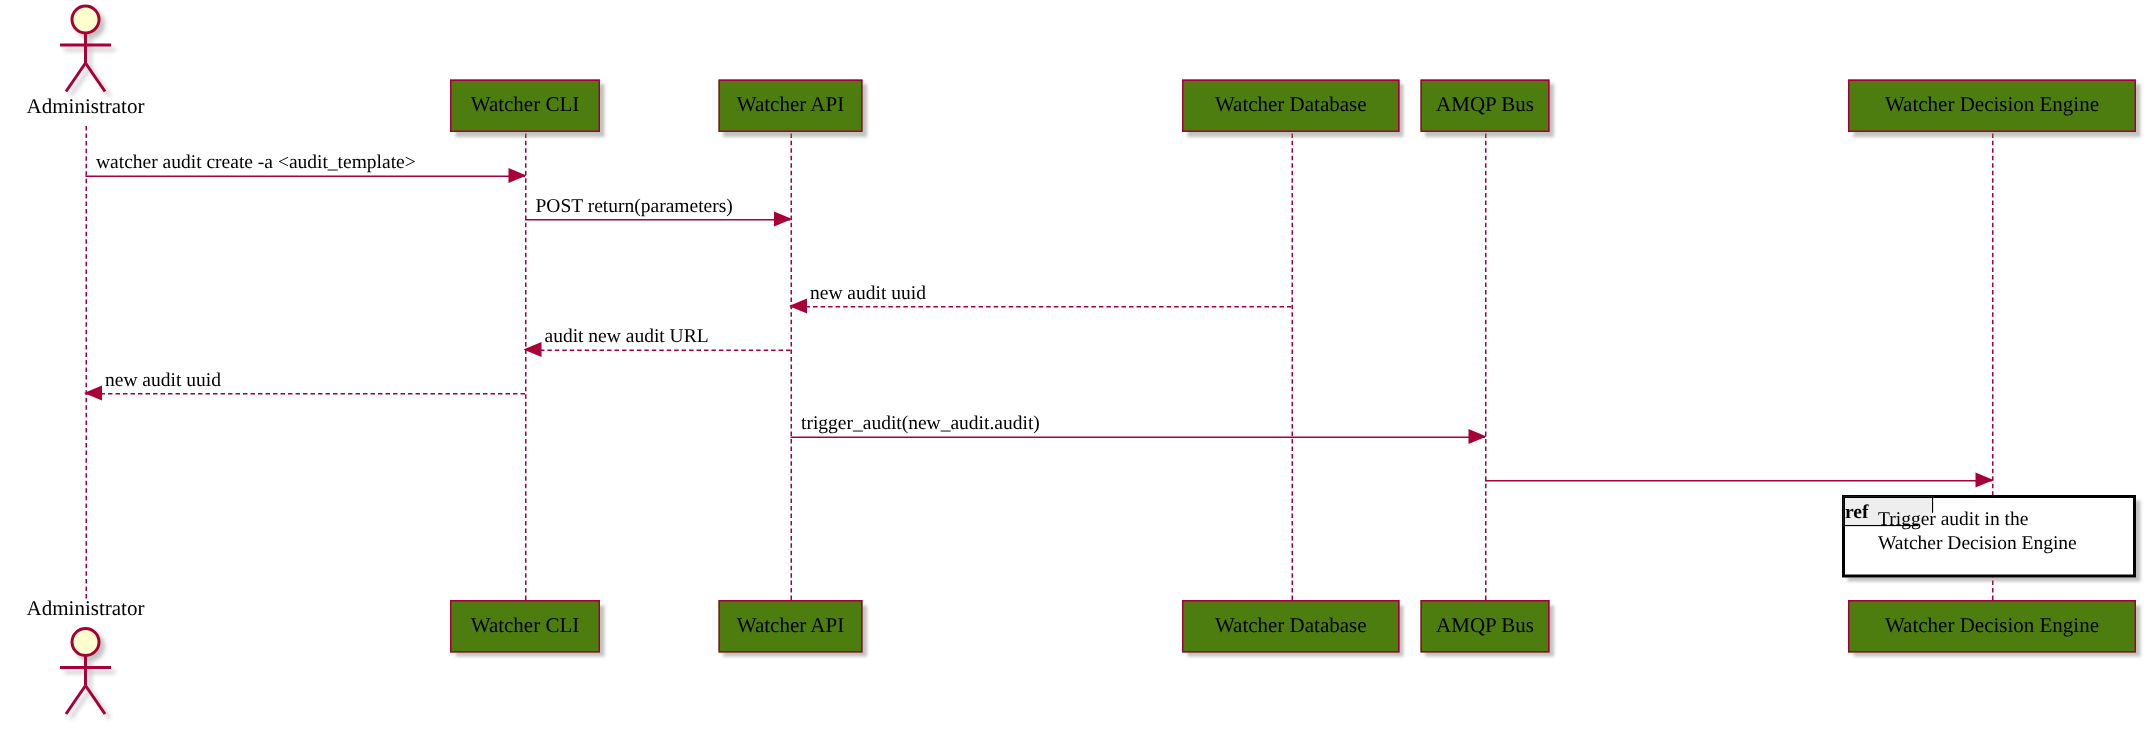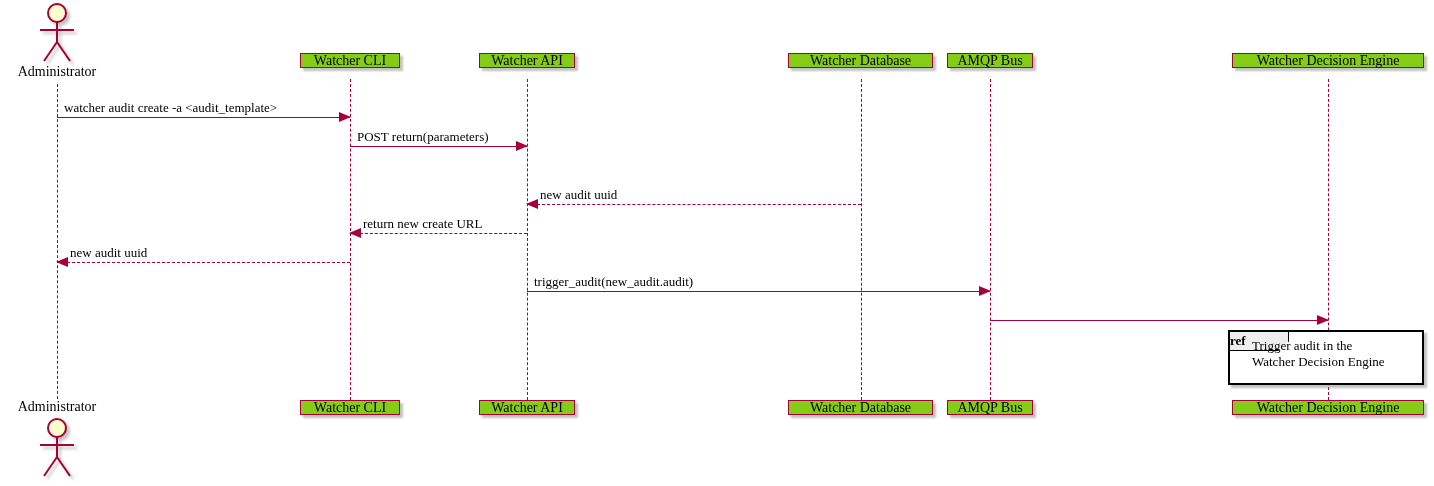--- a/index.html
+++ b/index.html
@@ -8,22 +8,22 @@
     width:1434px;height:486px;
     background:#ffffff;
     font-family:Liberation Serif, serif;
     color:#000000;
     overflow:hidden;
     border-radius:27px;
   }
   
   .pbox{
     position:absolute;
-    height:15px;
-    background:#84cc16;
+    height:35px;
+    background:#4d7c0f;
     border:1.5px solid #a80036;
     box-shadow:3px 3px 2px rgba(120,120,120,0.45);
     display:flex;align-items:center;justify-content:center;
     font-size:14px;
     white-space:nowrap;
     box-sizing:border-box;
     padding:0 20px;
   }
   
   .lifeline{
@@ -125,21 +125,21 @@
   </div>
 
 
   <div class="message rtl dashed" style="left:527px;top:187px;width:334px;">
     <div class="msg-label">new audit uuid</div>
     <div class="msg-line"></div>
     <div class="msg-arrowhead"></div>
   </div>
 
   <div class="message rtl dashed" style="left:350px;top:216px;width:177px;">
-    <div class="msg-label">return new create URL</div>
+    <div class="msg-label">audit new audit URL</div>
     <div class="msg-line"></div>
     <div class="msg-arrowhead"></div>
   </div>
 
   <div class="message rtl dashed" style="left:57px;top:245px;width:293px;">
     <div class="msg-label">new audit uuid</div>
     <div class="msg-line"></div>
     <div class="msg-arrowhead"></div>
   </div>
 

